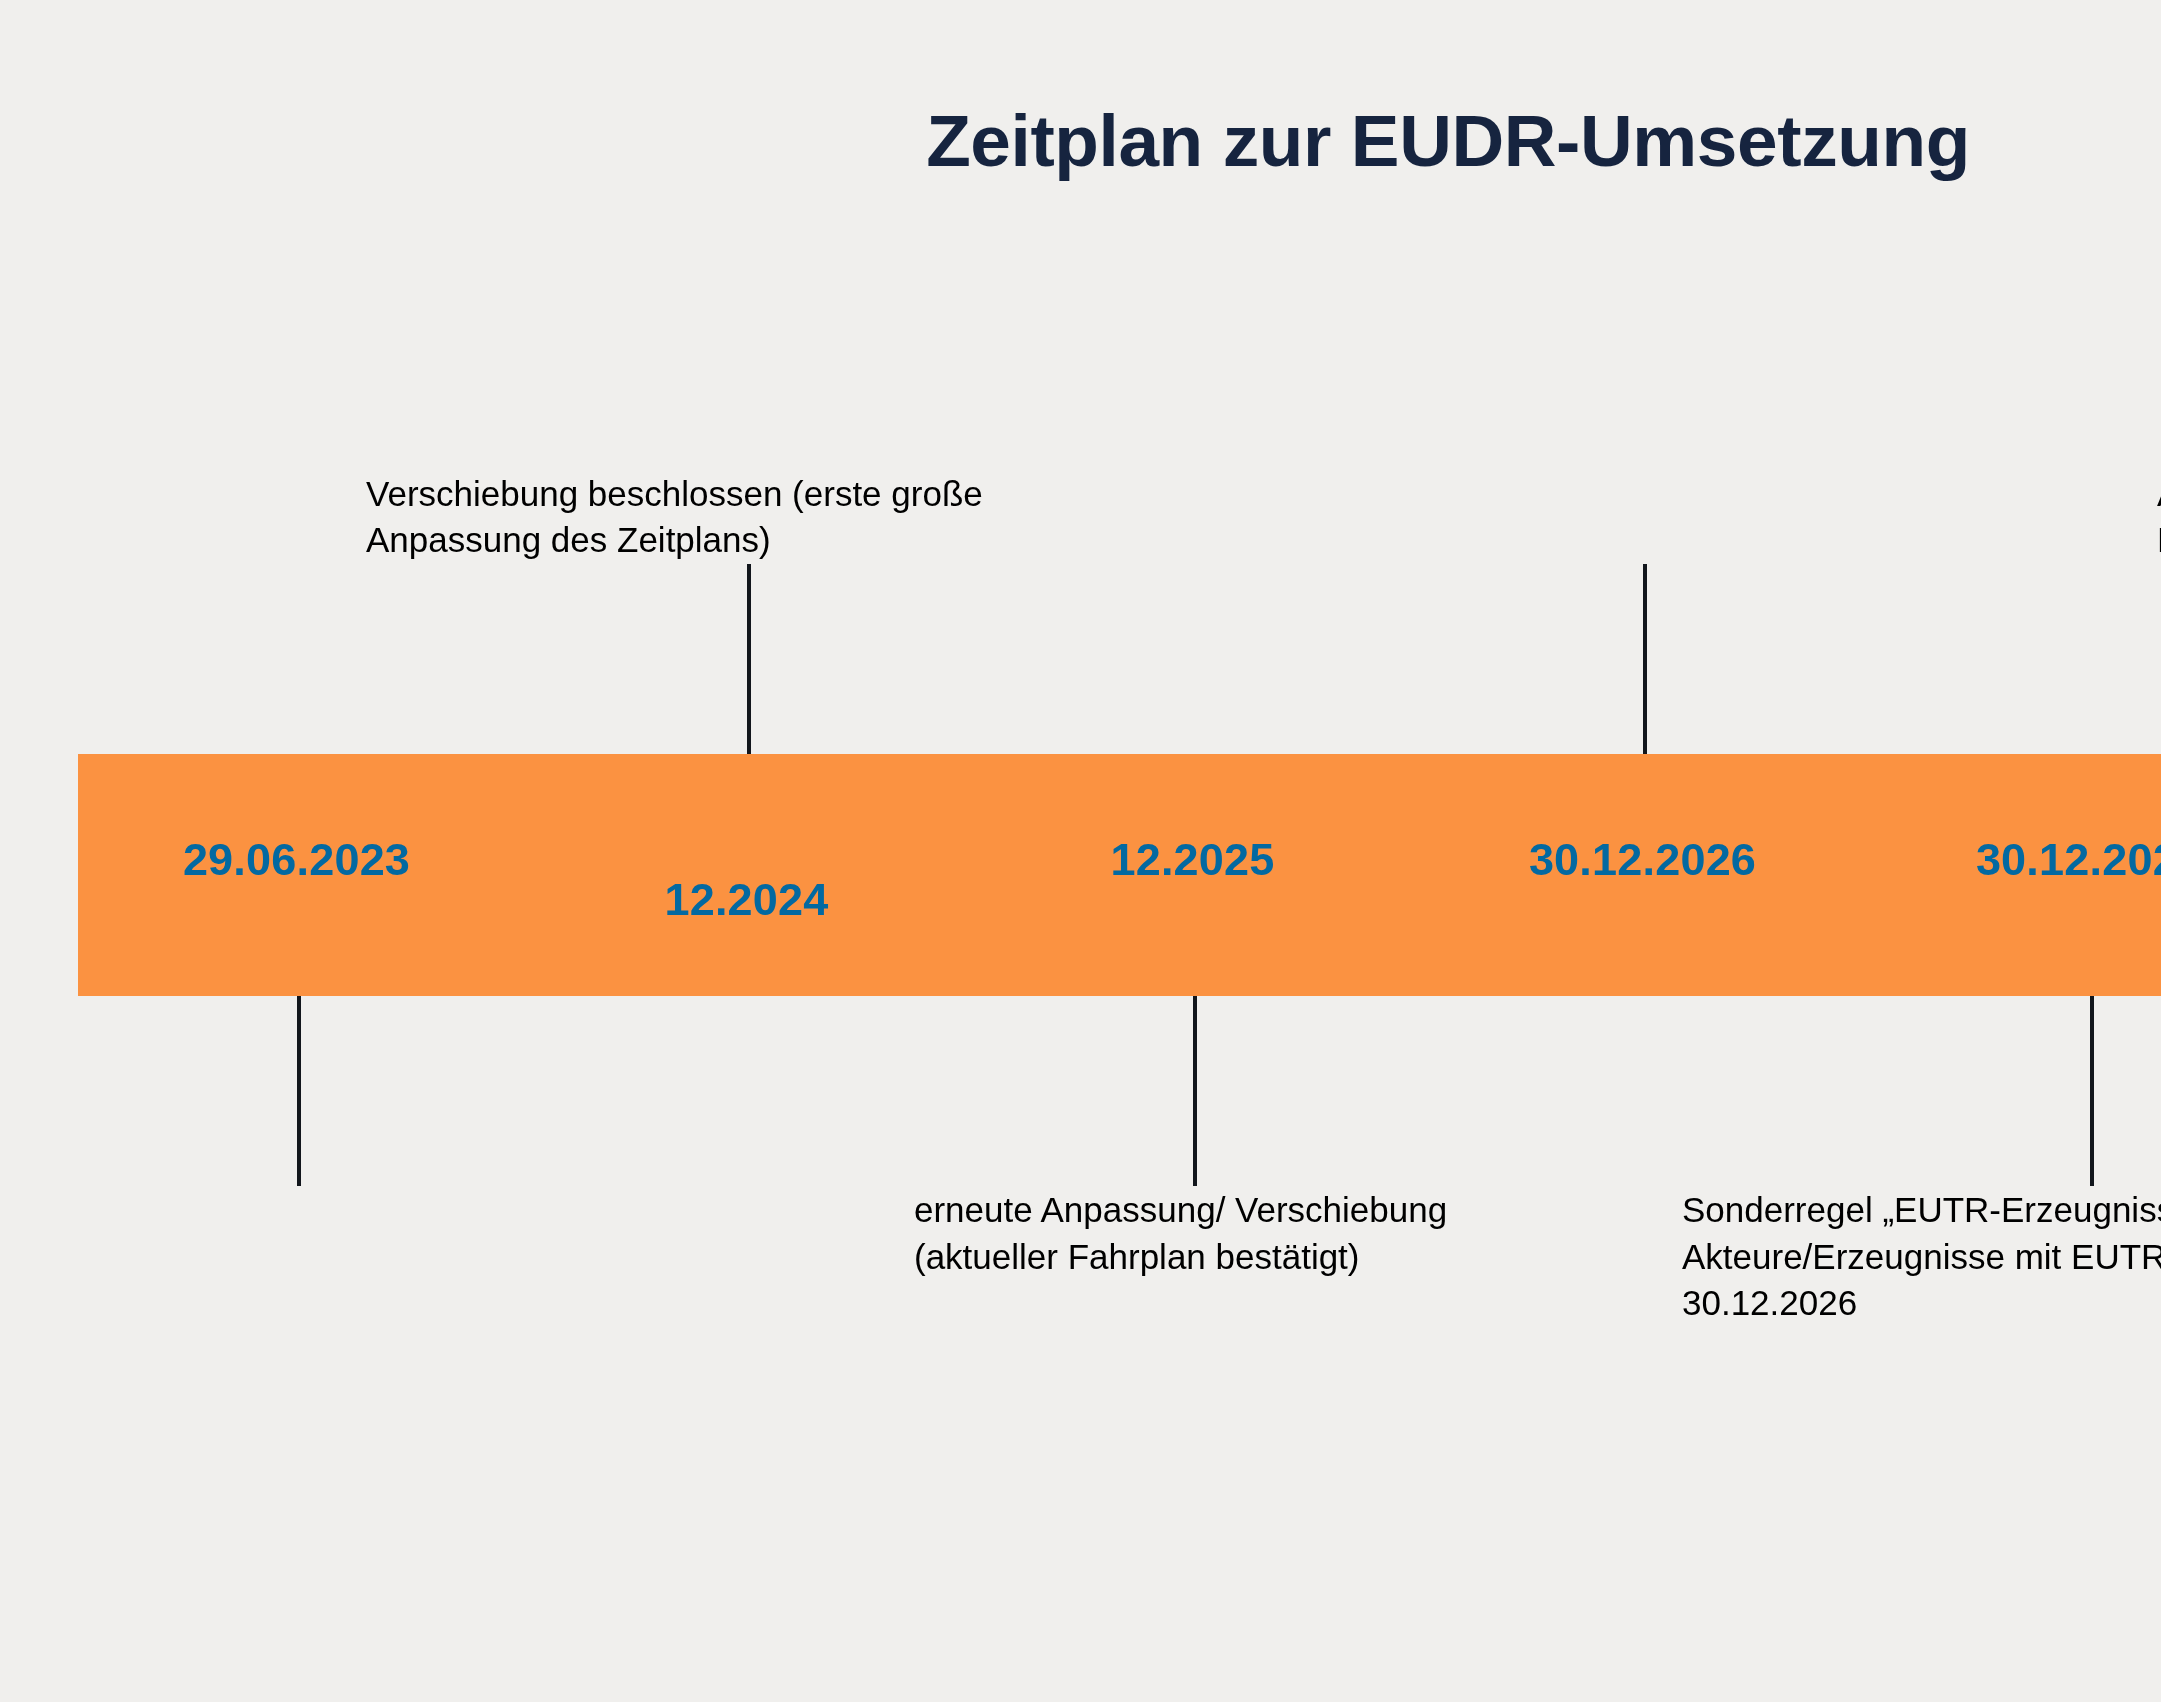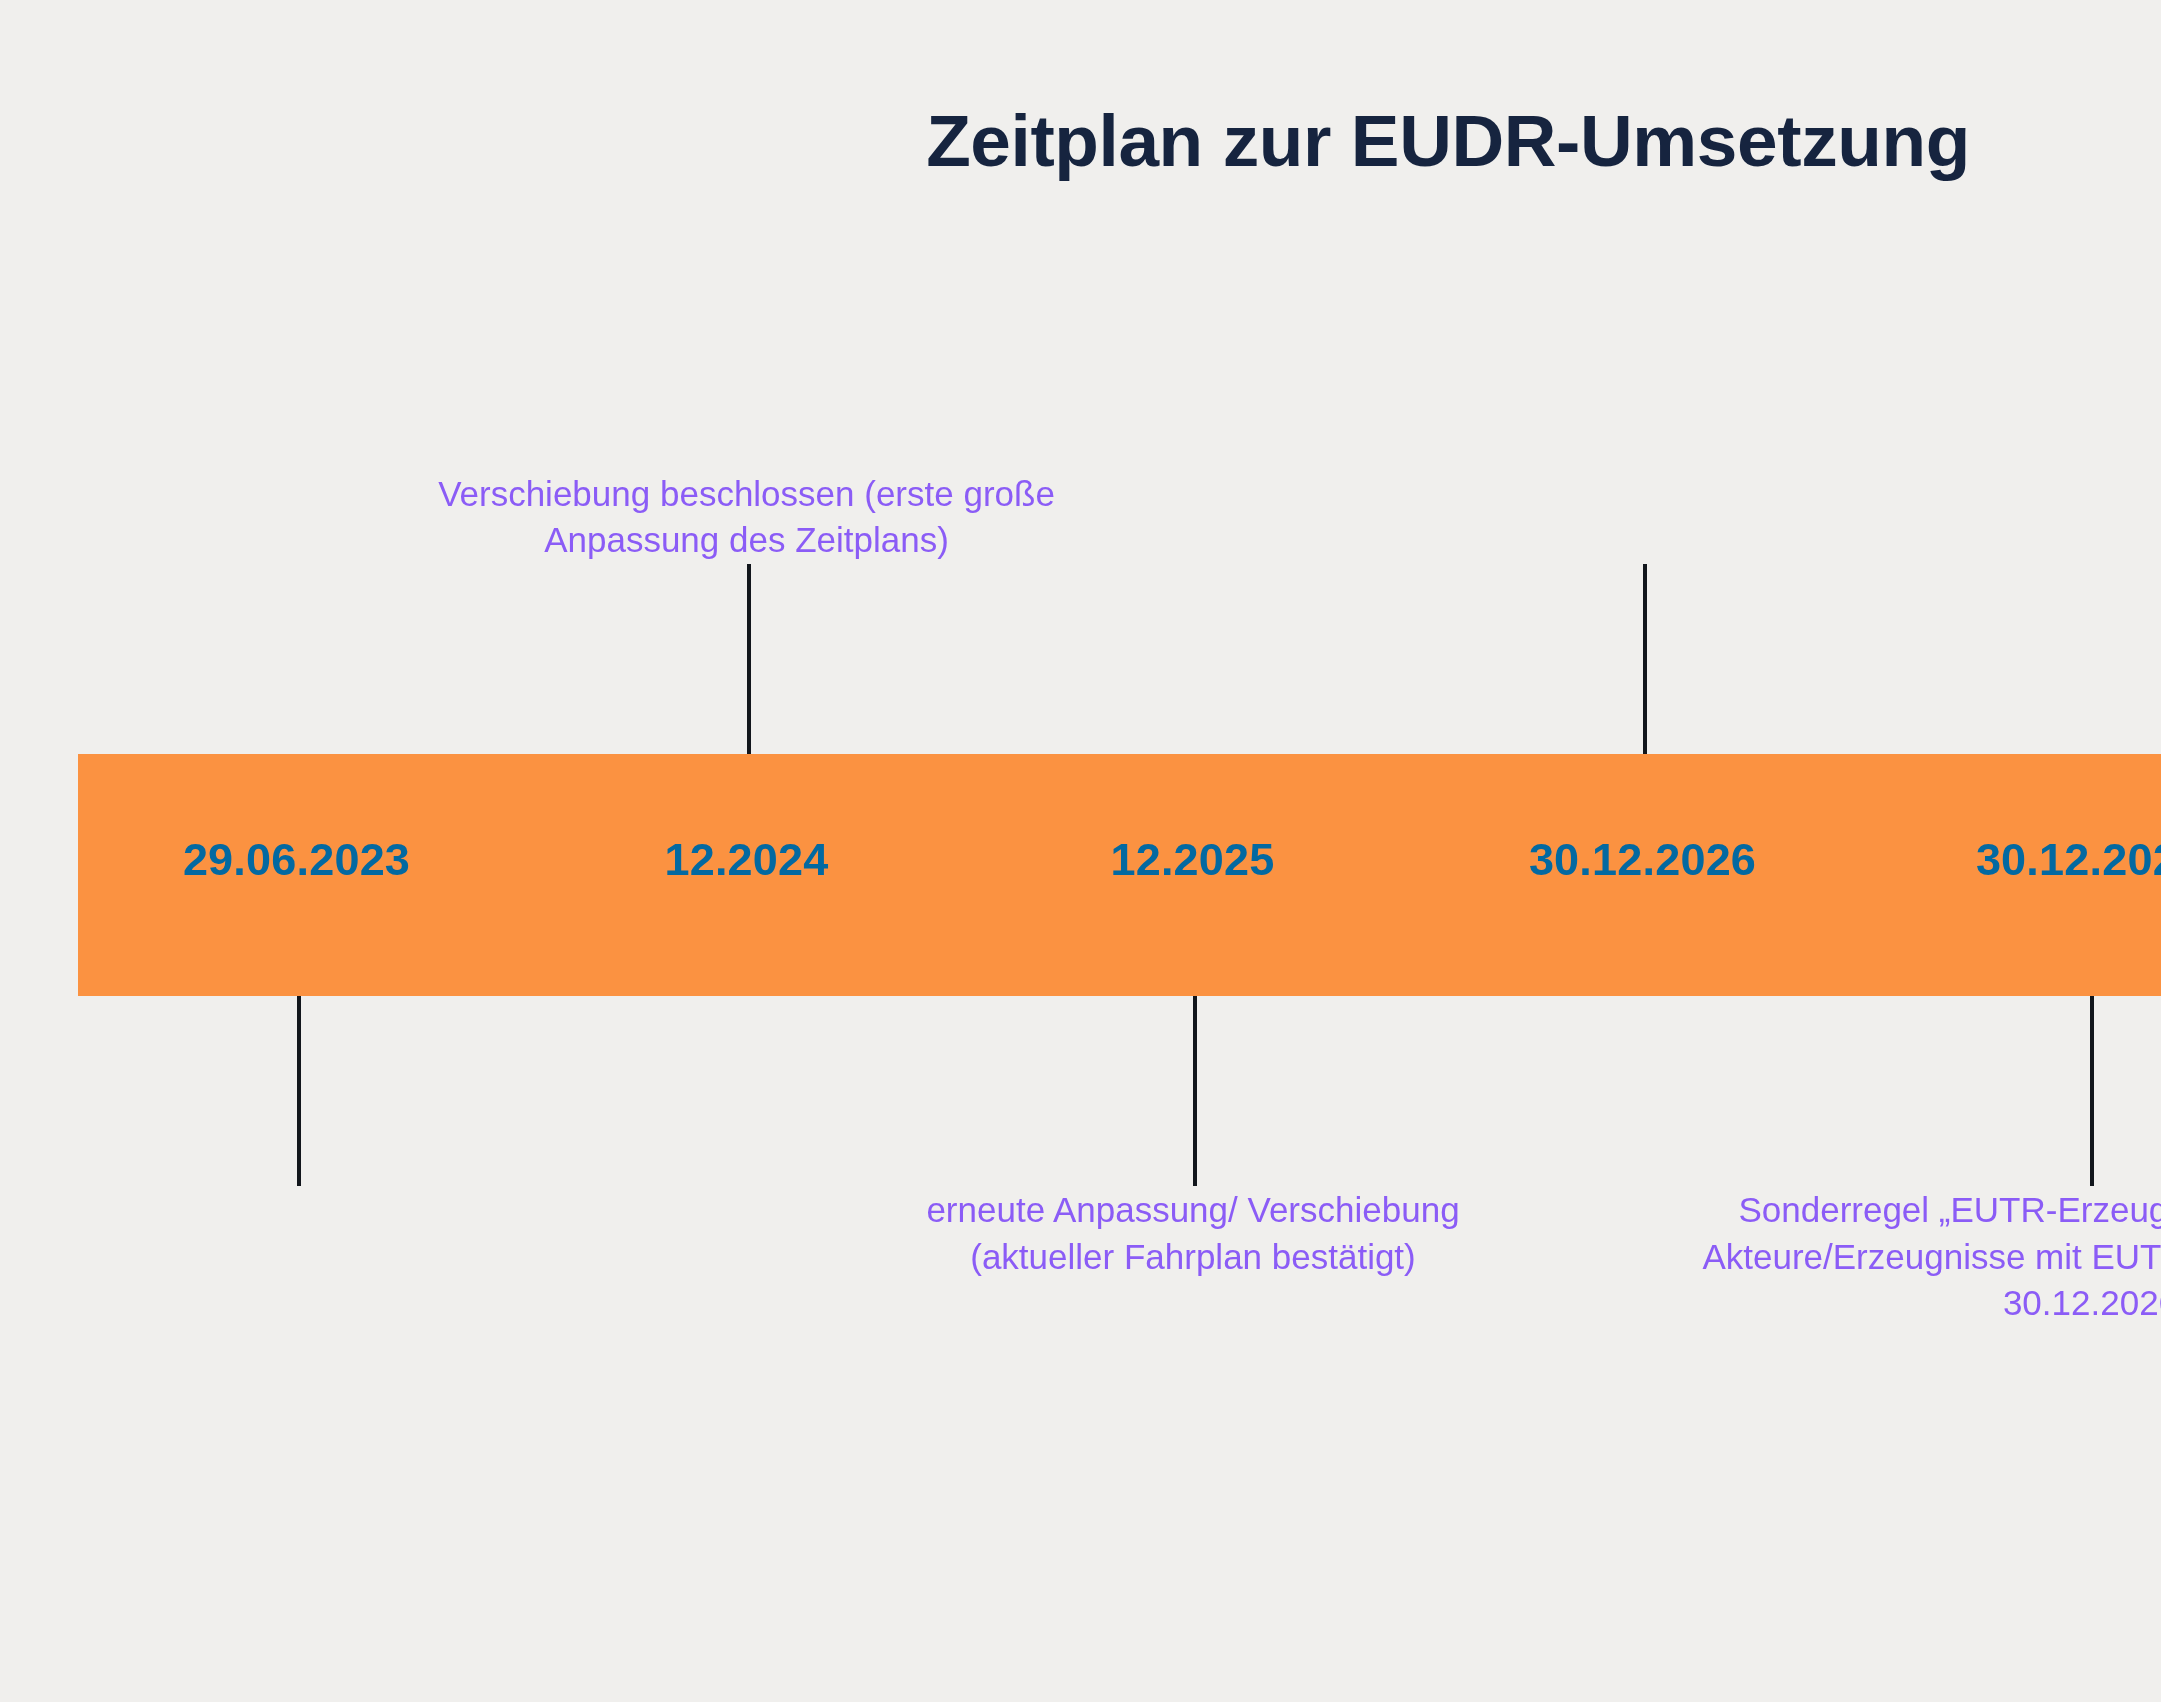--- a/index.html
+++ b/index.html
@@ -61,24 +61,24 @@
     position: absolute;
     width: 3.9px;
     background: #12161c;
   }
   .tick.up   { top: 564px; height: 190px; }
   .tick.down { top: 996px; height: 190px; }
 
   
   .callout {
     position: absolute;
-    text-align: center;
+    text-align: left;
     font-size: 35px;
     line-height: 1.33;
-    color: #8b5cf6;
+    color: #000000;
   }
   .callout.above {
     bottom: 1138px; 
   }
   .callout.below {
     top: 1187px;
   }
 </style>
 </head>
 <body>
@@ -90,21 +90,21 @@
   <div class="arrow-band"></div>
 
   <div class="tick up" style="left:747px;"></div>
   <div class="tick up" style="left:1643px;"></div>
 
   <div class="tick down" style="left:297px;"></div>
   <div class="tick down" style="left:1193px;"></div>
   <div class="tick down" style="left:2090px;"></div>
 
   <div class="date" style="left:297px;">29.06.2023</div>
-  <div class="date" style="left:747px;">12.2024</div>
+  <div class="date" style="left:747px;margin-top:40px;">12.2024</div>
   <div class="date" style="left:1193px;">12.2025</div>
   <div class="date" style="left:1643px;">30.12.2026</div>
   <div class="date" style="left:2090px;">30.12.2026</div>
 
   <div class="callout above" style="left:366px; width:761px;">Verschiebung beschlossen (erste große Anpassung des Zeitplans)</div>
   <div class="callout above" style="left:2157px; width:761px;">Anwendung startet für Kleinst- &amp; Kleinunternehmen (micro/small operators)</div>
 
   <div class="callout below" style="left:914px; width:558px;">erneute Anpassung/ Verschiebung (aktueller Fahrplan bestätigt)</div>
   <div class="callout below" style="left:1682px; width:817px;">Sonderregel „EUTR-Erzeugnisse“: bestimmte Akteure/Erzeugnisse mit EUTR-Bezug müssen ab 30.12.2026</div>
 

